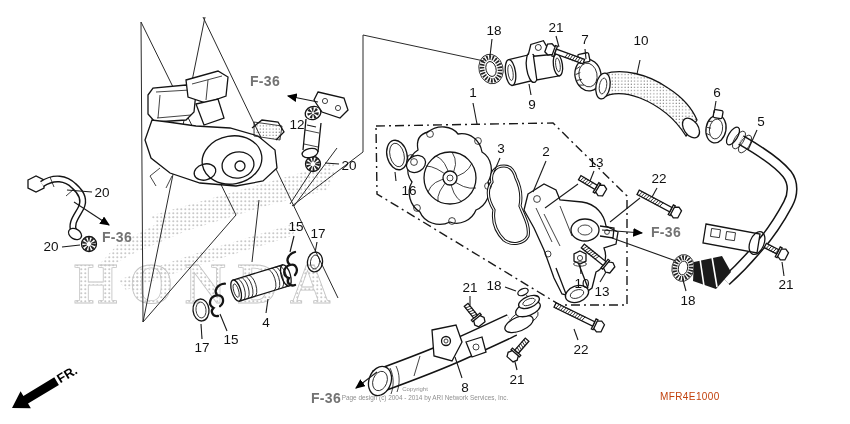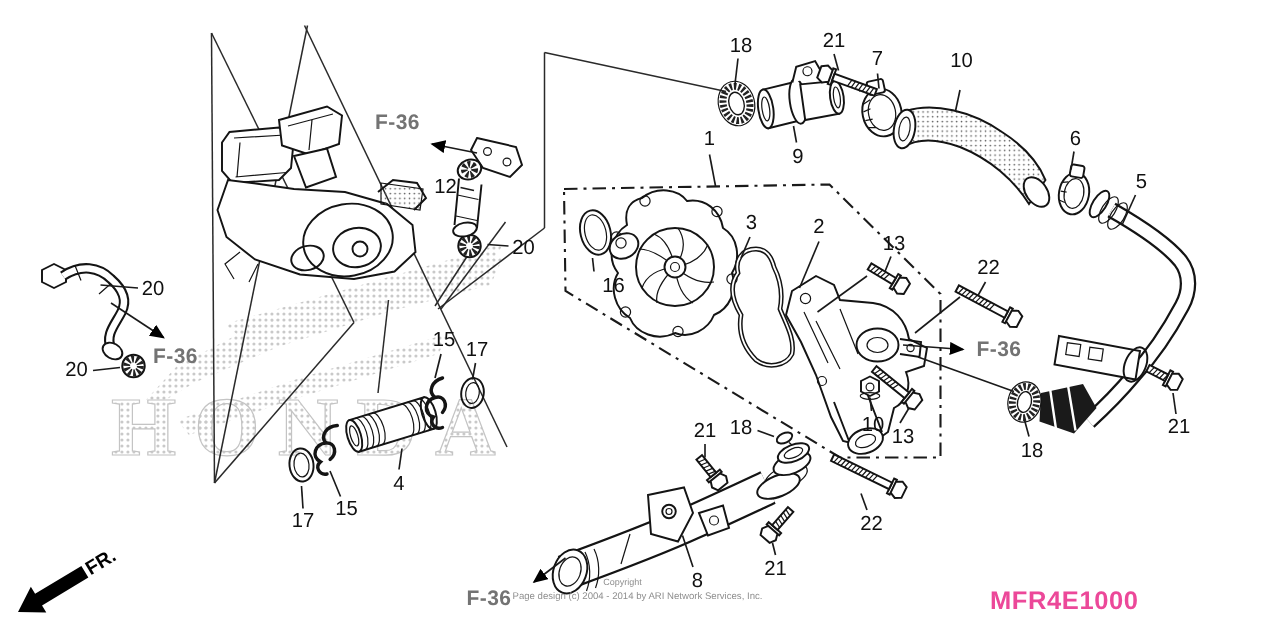--- a/index.html
+++ b/index.html
@@ -11,22 +11,22 @@
   .thin{fill:none;stroke:#141414;stroke-width:.8px;}
   .lead{fill:none;stroke:#1a1a1a;stroke-width:1.1px;}
   .proj{fill:none;stroke:#2a2a2a;stroke-width:1px;}
   .dark{fill:#1a1a1a;stroke:none;}
   .serr{fill:none;stroke:#222;stroke-width:4.6px;stroke-dasharray:1.6 1.3;}
   #labels{position:absolute;left:0;top:0;width:850px;height:424px;}
   .callout{position:absolute;transform:translate(-50%,-50%);font-size:13.5px;
            color:#101010;white-space:nowrap;cursor:pointer;}
   .pageref{position:absolute;transform:translate(-50%,-50%);font-size:14px;font-weight:700;
            color:#737373;letter-spacing:.3px;white-space:nowrap;cursor:pointer;}
-  .diagcode{position:absolute;left:660px;top:391px;font-size:17px;font-weight:700;
-            letter-spacing:.4px;color:#ec4899;}
+  .diagcode{position:absolute;left:660px;top:391px;font-size:10px;font-weight:400;
+            letter-spacing:.4px;color:#c2410c;}
   .copy{position:absolute;text-align:center;color:#8f8f8f;}
   .copy1{left:370px;top:386px;width:90px;font-size:6px;}
   .copy2{left:330px;top:394px;width:190px;font-size:6.4px;}
 </style>
 </head>
 <body>
 
 <div id="stage">
 
 <svg id="art" width="850" height="424" viewBox="0 0 850 424">

